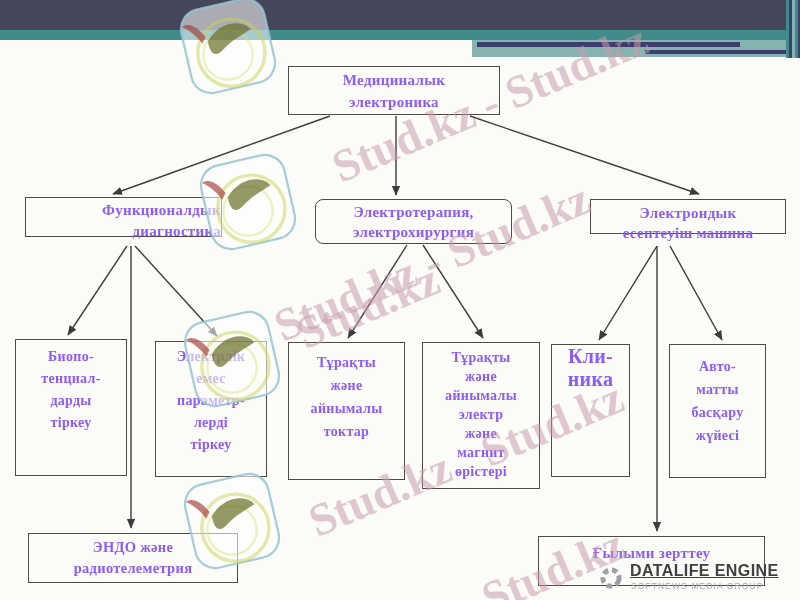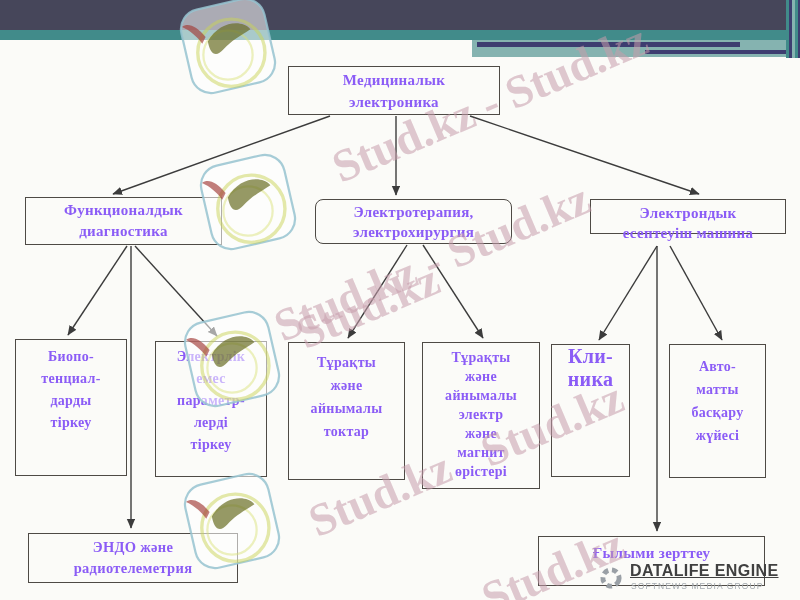--- a/index.html
+++ b/index.html
@@ -17,21 +17,21 @@
   .hdr-edge{position:absolute;left:786px;top:0;width:14px;height:58px;
     background:repeating-linear-gradient(90deg,#418b8a 0 3px,#3d3d70 3px 6px,#85b3b0 6px 9px);}
   
   .node{
     position:absolute;box-sizing:border-box;
     border:1.5px solid #4e4a45;background:transparent;
     text-align:center;white-space:pre-line;
     font-weight:bold;color:#8b5cf6;letter-spacing:0.3px;
   }
   .n-root {left:288px;top:66px; width:212px;height:49px; font-size:15px;line-height:22px;padding-top:2px;}
-  .n-l2a  {left:25px; top:197px;width:197px;height:48px; font-size:15px;line-height:21px;padding-top:2px;}
+  .n-l2a  {left:25px; top:197px;width:197px;height:40px; font-size:15px;line-height:21px;padding-top:2px;text-align:right;}
   .n-l2b  {left:315px;top:199px;width:197px;height:45px; font-size:15px;line-height:20px;padding-top:2px;border-radius:8px;}
   .n-l2c  {left:590px;top:199px;width:196px;height:35px; font-size:15px;line-height:20px;padding-top:3px;}
   .n-l3a  {left:15px; top:339px;width:112px;height:137px;font-size:14px;line-height:22px;padding-top:6px;}
   .n-l3b  {left:155px;top:341px;width:112px;height:136px;font-size:14px;line-height:22px;padding-top:4px;}
   .n-l3c  {left:288px;top:342px;width:117px;height:138px;font-size:14px;line-height:23px;padding-top:8px;}
   .n-l3d  {left:422px;top:342px;width:118px;height:147px;font-size:14px;line-height:19px;padding-top:5px;}
   .n-l3e  {left:551px;top:344px;width:79px; height:133px;font-size:20px;line-height:23px;}
   .n-l3f  {left:669px;top:344px;width:97px; height:134px;font-size:14px;line-height:23px;padding-top:10px;}
   .n-l4a  {left:28px; top:533px;width:210px;height:50px; font-size:14.5px;line-height:21px;padding-top:3px;}
   .n-l4b  {left:538px;top:536px;width:227px;height:50px; font-size:15px;line-height:20px;padding-top:6px;}

